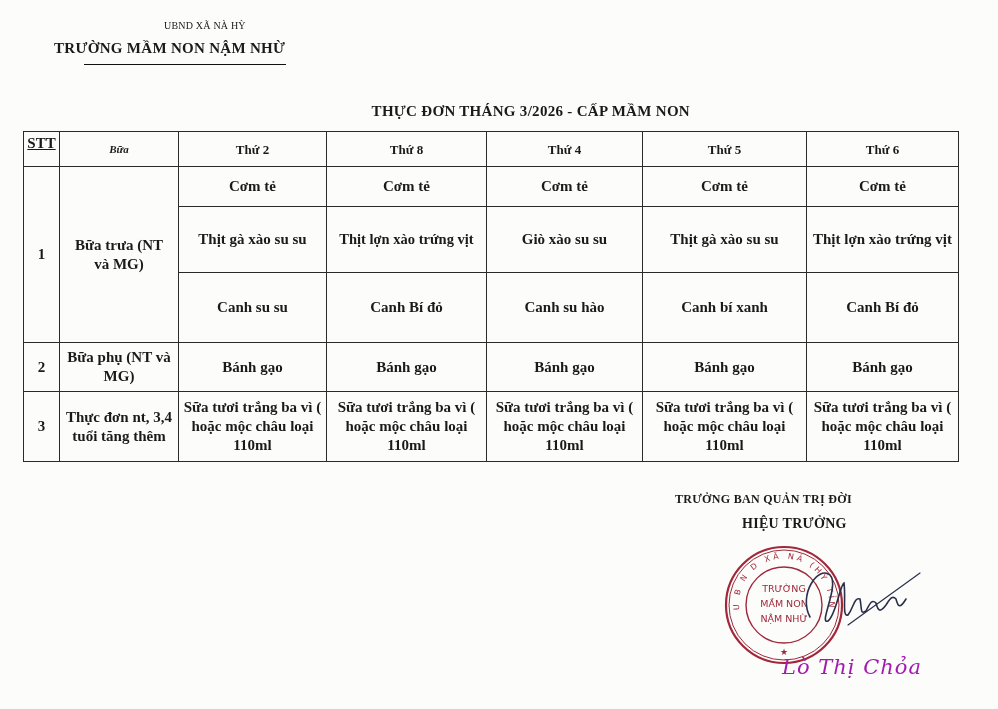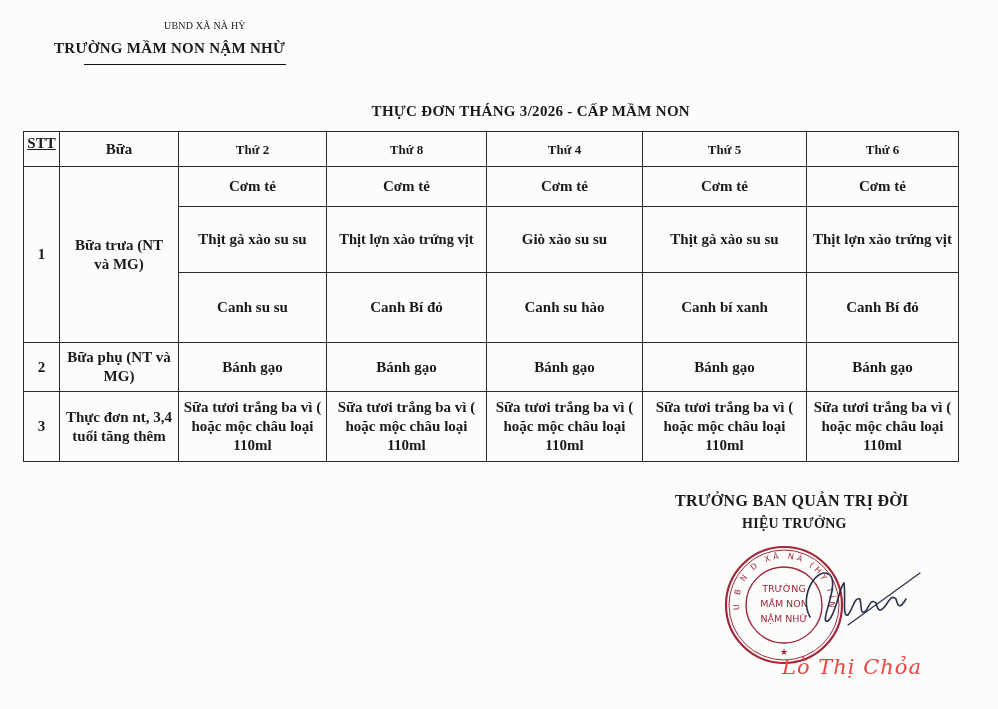--- a/index.html
+++ b/index.html
@@ -31,46 +31,46 @@
     width: 935px;
   }
   table.menu td, table.menu th {
     border: 1.3px solid #2a2a2a;
     text-align: center; vertical-align: middle;
     font-size: 15px; line-height: 19px; padding: 0 2px;
     font-weight: bold;
   }
   table.menu th { font-weight: bold; font-size: 13px; }
   table.menu th.stt { font-size: 15px; line-height: 16px; overflow: hidden; padding: 0; text-decoration: underline; }
-  table.menu th.bua { font-size: 15px; }
+  table.menu th.bua { font-size: 11px; font-style: italic; }
   .r-head { height: 35px; }
   .r-1a { height: 40px; }
   .r-1b { height: 66px; }
   .r-1c { height: 70px; }
   .r-2 { height: 49px; }
   .r-3 { height: 70px; }
   .stt-inner { height: 34px; overflow: hidden; padding-top: 3px; box-sizing: border-box; }
   .sign-title {
     position: absolute; left: 675px; top: 492px;
-    font-size: 16px; font-weight: bold; letter-spacing: 0.3px;
+    font-size: 12px; font-weight: bold; letter-spacing: 0.3px;
   }
   .sign-role {
     position: absolute; left: 742px; top: 516px;
     font-size: 14px; font-weight: bold; letter-spacing: 0.3px;
   }
   .stamp {
     position: absolute; left: 722px; top: 543px; width: 124px; height: 124px;
   }
   .signature {
     position: absolute; left: 788px; top: 555px; width: 140px; height: 80px;
   }
   .signer-name {
     position: absolute; left: 782px; top: 655px;
     font-family: "DejaVu Serif", serif; font-style: italic;
-    font-size: 21px; color: #ef4444; letter-spacing: 1px;
+    font-size: 21px; color: #a21caf; letter-spacing: 1px;
   }
 </style>
 </head>
 <body>
 
 <div class="org-line1">UBND XÃ NÀ HỲ</div>
 <div class="org-line2">TRƯỜNG MẦM NON NẬM NHỪ</div>
 <div class="org-underline"></div>
 
 <div class="doc-title">THỰC ĐƠN THÁNG 3/2026 - CẤP MẦM NON</div>

